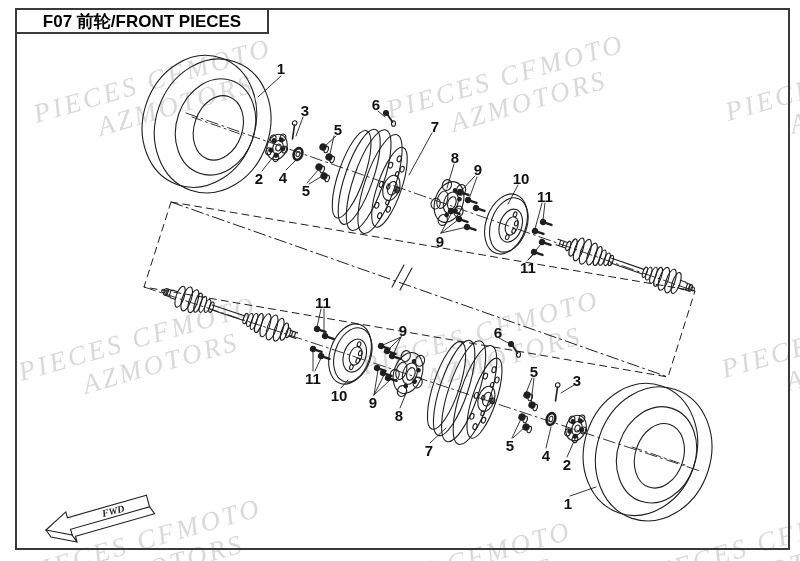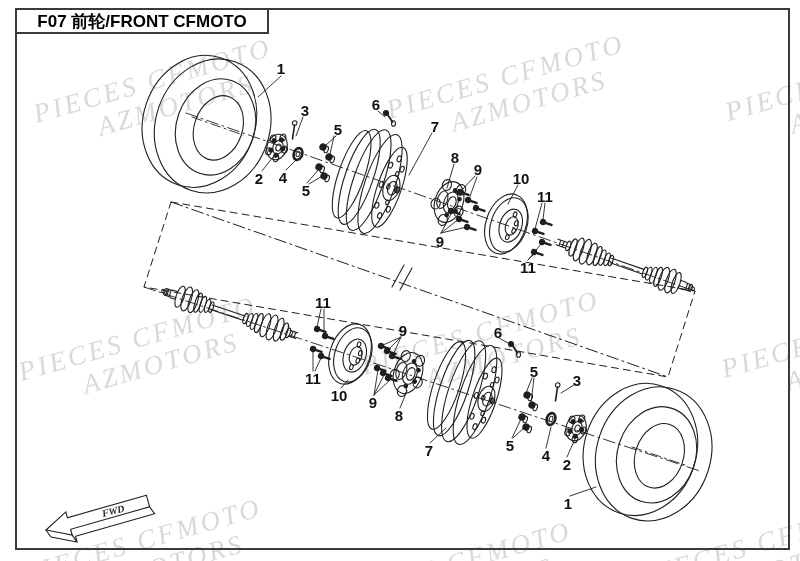--- a/index.html
+++ b/index.html
@@ -330,15 +330,15 @@
       <span class="callout" style="left: 534px; top: 371px;">5</span>
       <span class="callout" style="left: 510px; top: 445px;">5</span>
       <span class="callout" style="left: 546px; top: 455px;">4</span>
       <span class="callout" style="left: 577px; top: 380px;">3</span>
       <span class="callout" style="left: 567px; top: 464px;">2</span>
       <span class="callout" style="left: 568px; top: 503px;">1</span>
     </div>
 
   <div id="frame"></div>
   <div id="title-box">
-    <span>F07 前轮/FRONT CFMOTO</span>
+    <span>F07 前轮/FRONT PIECES</span>
   </div>
 </div>
 
 </body></html>

